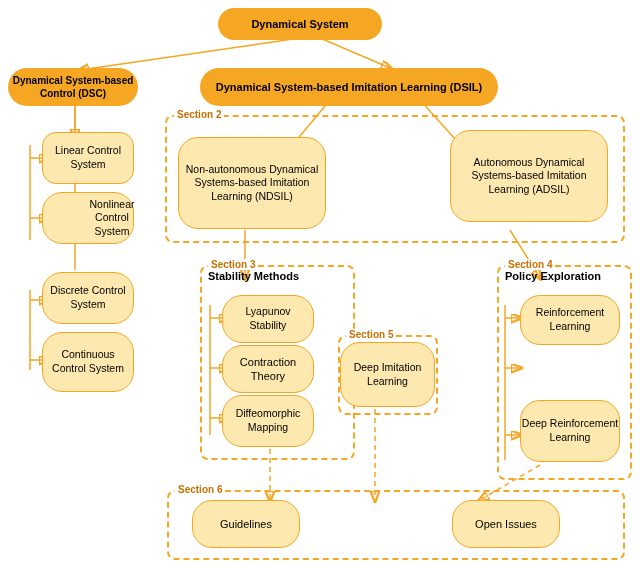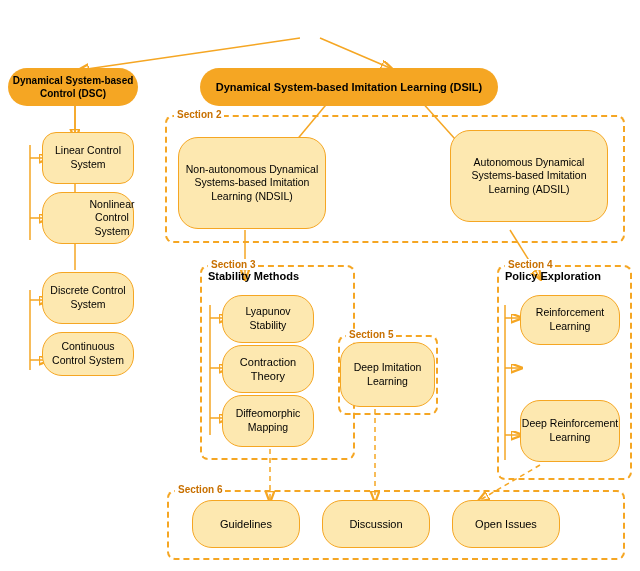--- a/index.html
+++ b/index.html
@@ -152,20 +152,23 @@
 
   <div class="section-box" style="left:497px; top:265px; width:135px; height:215px;"></div>
   <div class="section-label" style="left:505px; top:259px;">Section 4</div>
 
   <div class="section-box" style="left:338px; top:335px; width:100px; height:80px;"></div>
   <div class="section-label" style="left:346px; top:329px;">Section 5</div>
 
   <div class="section-box" style="left:167px; top:490px; width:458px; height:70px;"></div>
   <div class="section-label" style="left:175px; top:484px;">Section 6</div>
 
+  <div class="node orange-filled" style="left:218px; top:8px; width:164px; height:32px;">
+    <span>Dynamical System</span>
+  </div>
 
   <div class="node orange-filled" style="left:8px; top:68px; width:130px; height:38px;">
     <span style="font-size:10px;">Dynamical System-based
 Control (DSC)</span>
   </div>
 
   <div class="node orange-filled" style="left:200px; top:68px; width:298px; height:38px;">
     <span>Dynamical System-based Imitation Learning (DSIL)</span>
   </div>
 
@@ -177,21 +180,21 @@
   <div class="node orange-light" style="left:42px; top:192px; width:92px; height:52px;padding-left:48px;">
     <span style="white-space:pre-line; font-size:10.5px;">Nonlinear
 Control System</span>
   </div>
 
   <div class="node orange-light" style="left:42px; top:272px; width:92px; height:52px;">
     <span style="white-space:pre-line; font-size:10.5px;">Discrete Control
 System</span>
   </div>
 
-  <div class="node orange-light" style="left:42px; top:332px; width:92px; height:44px;">
+  <div class="node orange-light" style="left:42px; top:332px; width:92px; height:60px;">
     <span style="white-space:pre-line; font-size:10.5px;">Continuous
 Control System</span>
   </div>
 
   <div class="node orange-light" style="left:178px; top:130px; width:148px; height:92px;margin-top:7px;">
     <span style="white-space:pre-line; font-size:10.5px;">Non-autonomous Dynamical
 Systems-based Imitation
 Learning (NDSIL)</span>
   </div>
 
@@ -233,21 +236,18 @@
 
   <div class="node orange-light" style="left:520px; top:400px; width:100px; height:62px;">
     <span style="white-space:pre-line; font-size:10.5px;">Deep Reinforcement
 Learning</span>
   </div>
 
   <div class="node orange-light" style="left:192px; top:500px; width:108px; height:48px;">
     <span>Guidelines</span>
   </div>
 
-  <div class="node orange-light" style="left:322px; top:500px; width:108px; height:48px;">
-    <span>Discussion</span>
-  </div>
 
   <div class="node orange-light" style="left:452px; top:500px; width:108px; height:48px;">
     <span>Open Issues</span>
   </div>
 
 </div>
 
 </body></html>

